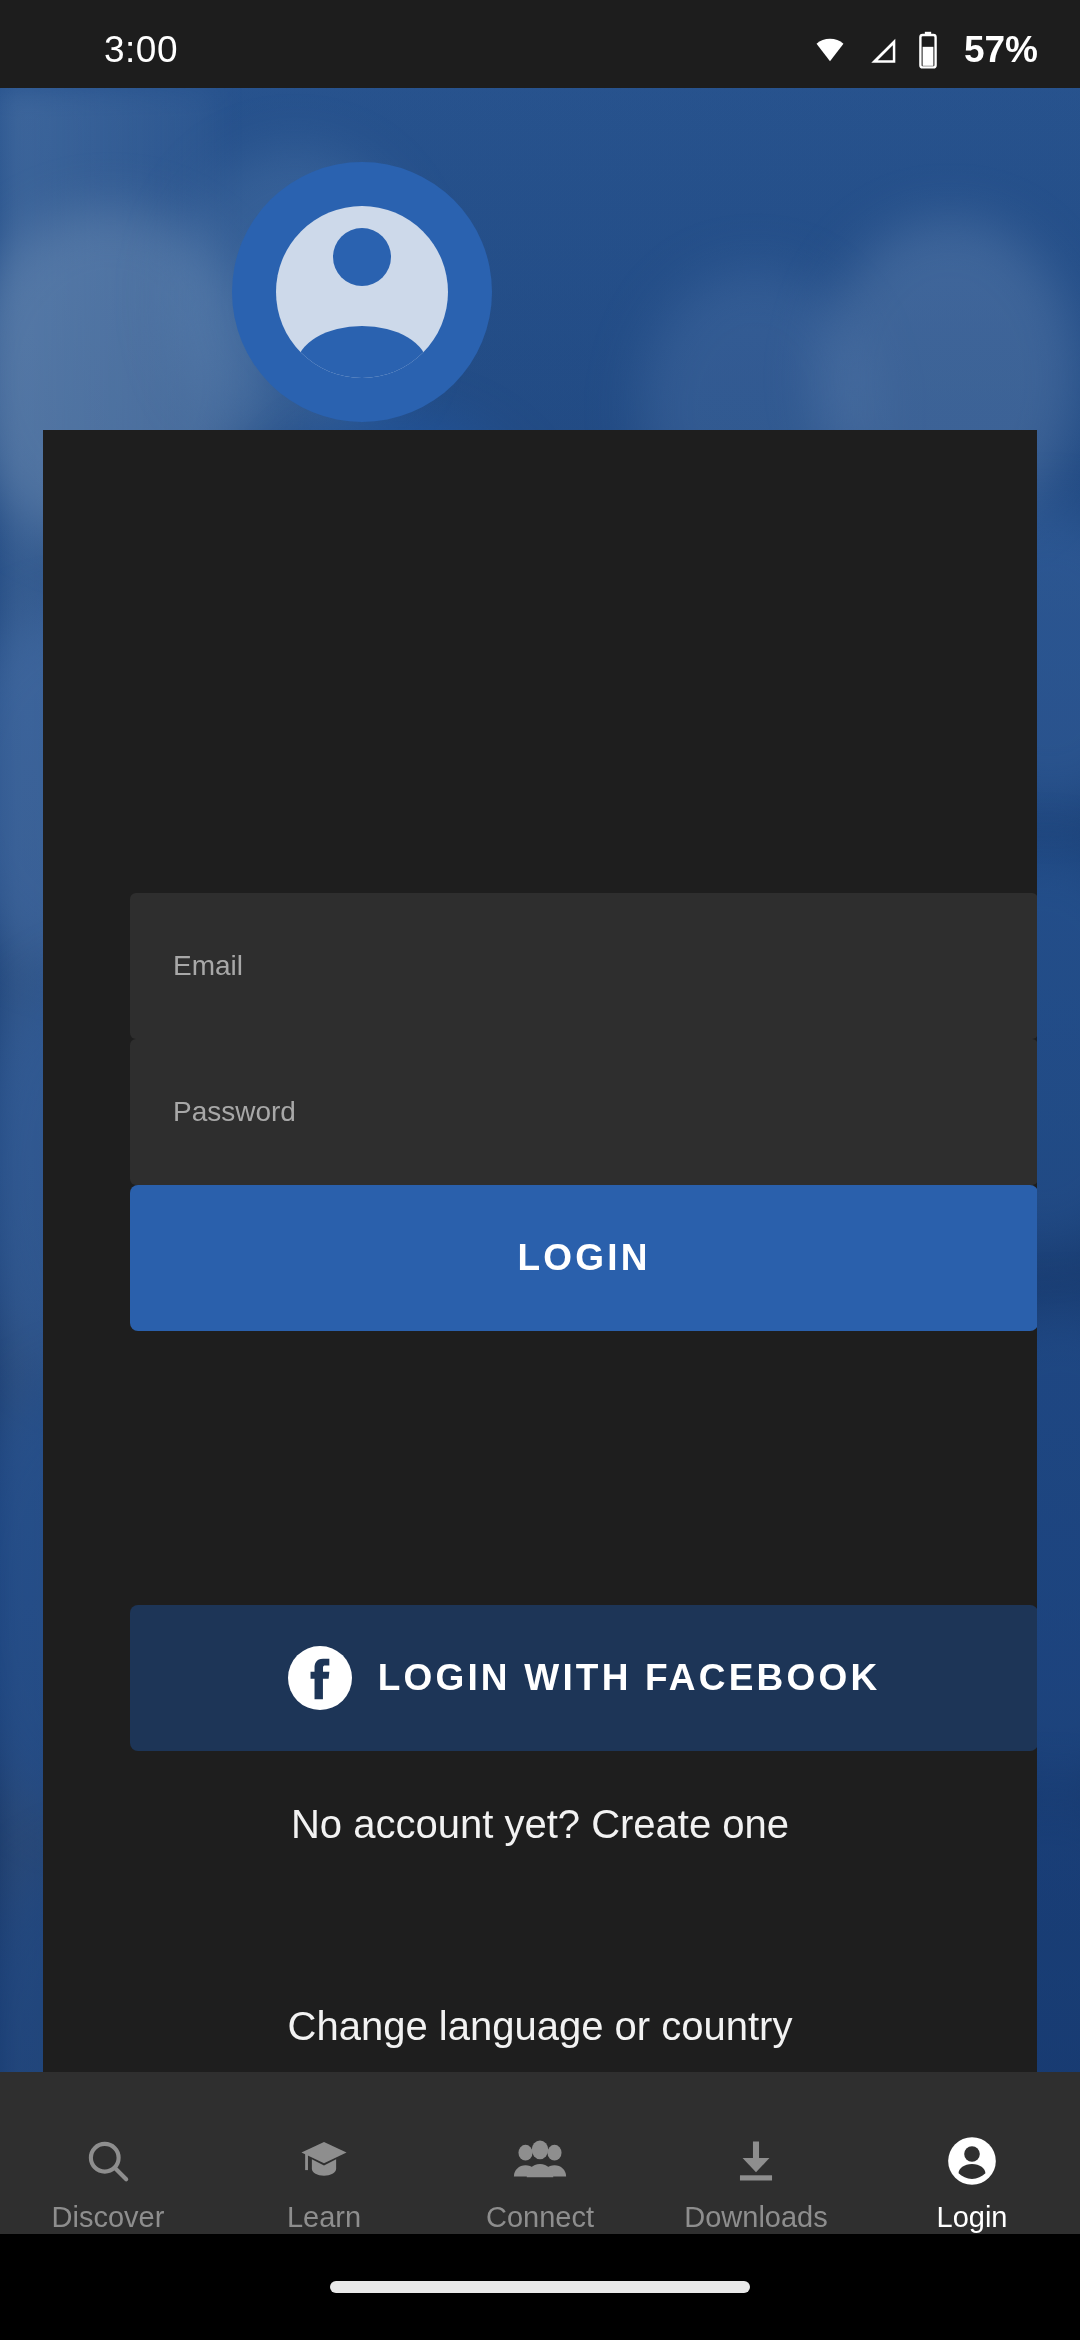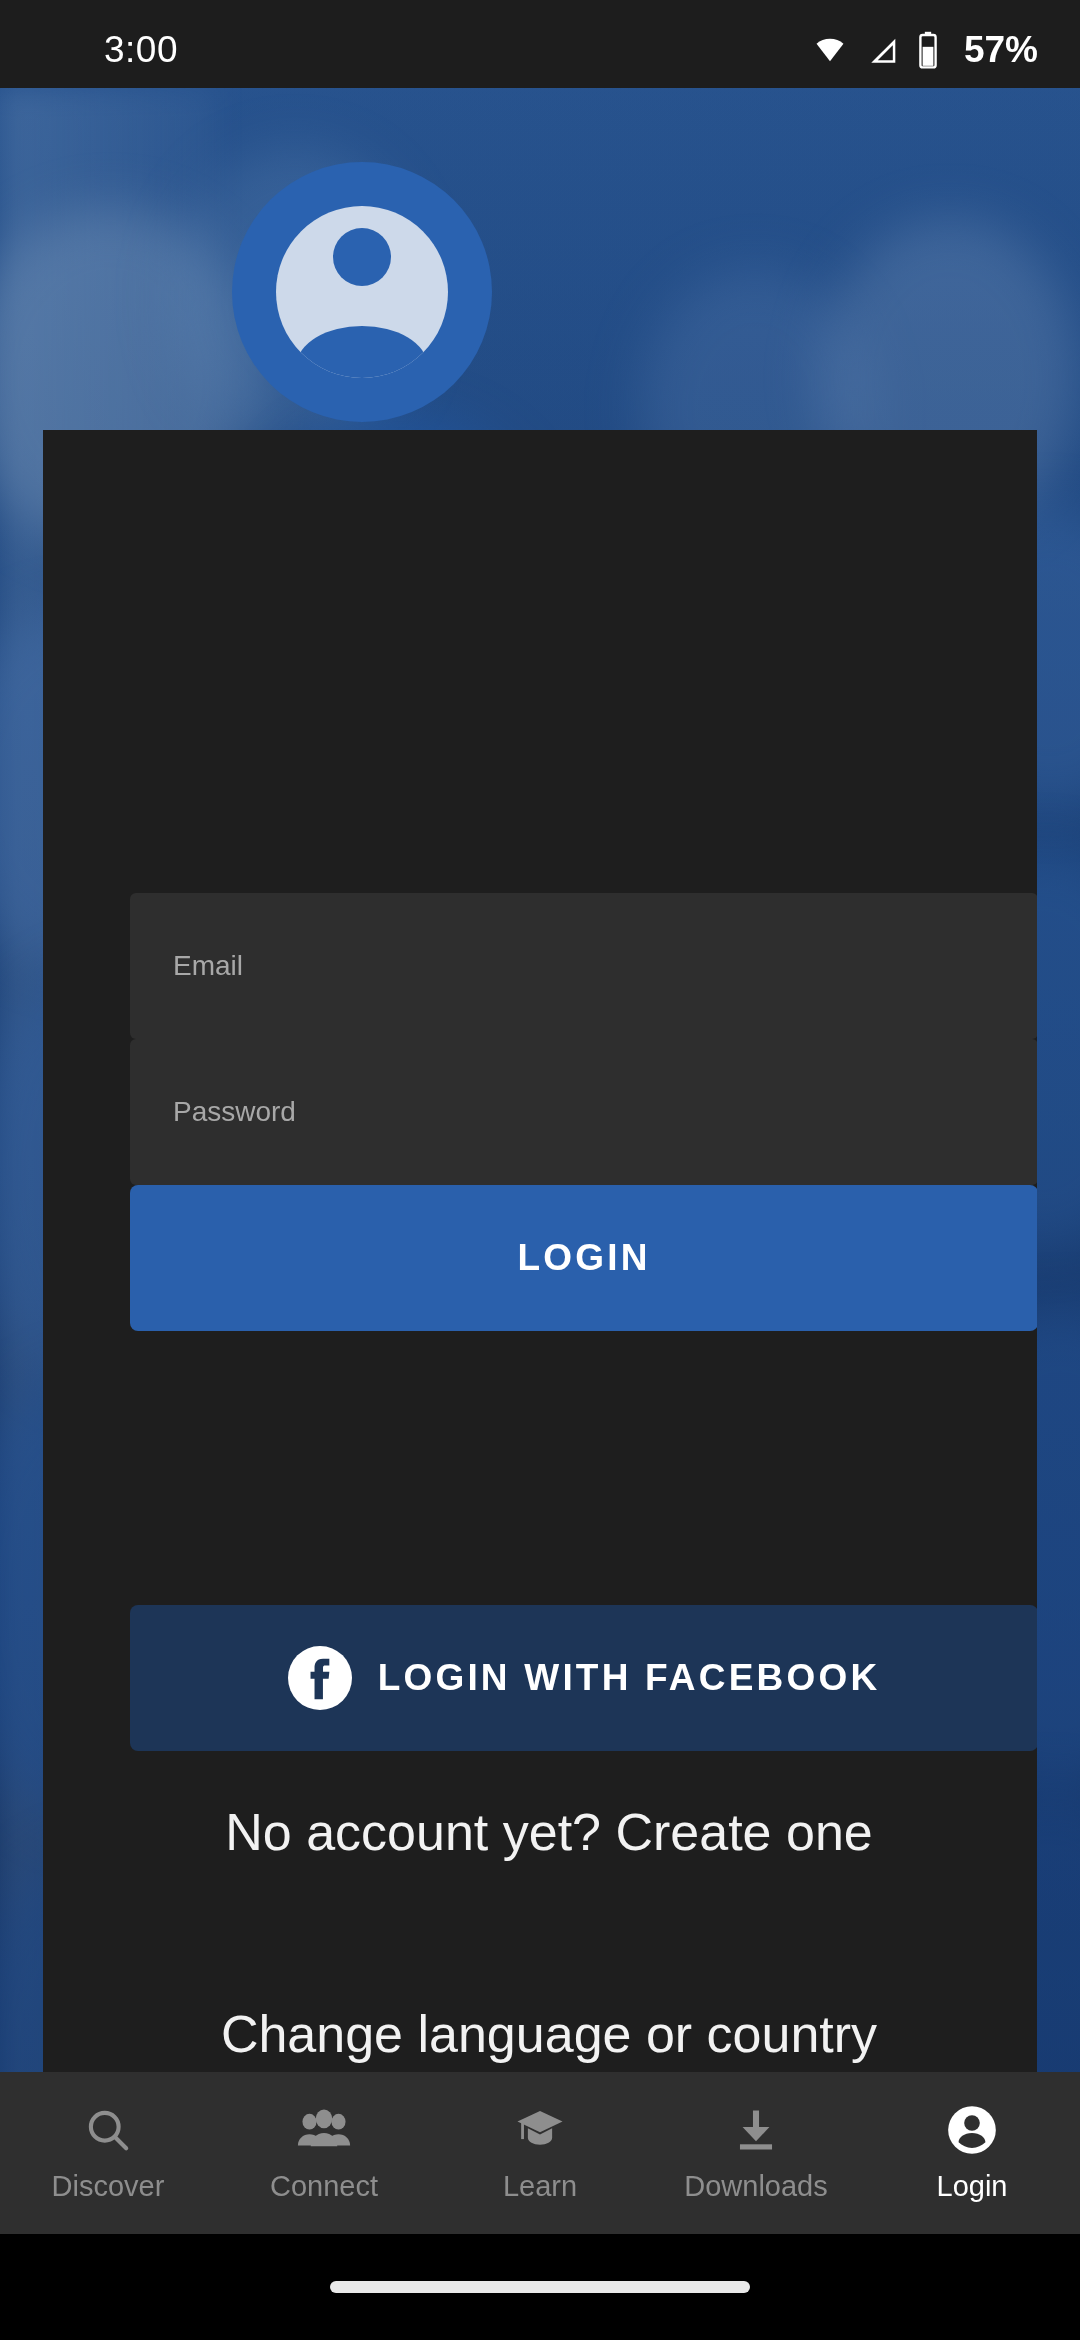--- a/index.html
+++ b/index.html
@@ -92,28 +92,28 @@
   .btn-primary{ background:#2a60ac; }
   .btn-social{ background:#1d3557; }
 
   
   .g-logo{ width:62px; height:62px; display:block; }
   
   .fb-logo{ width:64px; height:64px; display:block; }
 
   
   .link{
-    position:absolute; left:9px; width:994px; text-align:center;
-    color:#f2f2f2; font-size:52px; cursor:pointer;
+    position:absolute; left:0; width:994px; text-align:center;
+    color:#f2f2f2; font-size:40px; cursor:pointer;
   }
 
   
   .bottomnav{
     position:absolute; left:0; bottom:106px; width:1080px; height:162px;
-    background:#2f2f2f; z-index:30; display:flex; align-items:center;
+    background:#2f2f2f; z-index:30; display:flex; align-items:flex-end;
   }
   .navitem{
     flex:1; display:flex; flex-direction:column; align-items:center;
     justify-content:center; gap:14px; cursor:pointer;
   }
   .nav-label{ font-size:29px; color:#8e8e8e; }
   .navitem.active .nav-label{ color:#ffffff; }
   .nav-ico{ height:52px; display:flex; align-items:flex-end; }
 
   .gesturebar{
@@ -217,46 +217,46 @@
         <svg width="52" height="52" viewBox="0 0 24 24">
             <circle cx="10.5" cy="10.5" r="6.4" fill="none" stroke="#8e8e8e" stroke-width="1.9"></circle>
             <line x1="15.2" y1="15.2" x2="20.4" y2="20.4" stroke="#8e8e8e" stroke-width="1.9" stroke-linecap="round"></line>
           </svg>
       </span>
       <span class="nav-label">Discover</span>
     </div>
 
     <div class="navitem">
       <span class="nav-ico">
+        <svg width="52" height="52" viewBox="0 0 24 24">
+            <path fill="#8e8e8e" d="M12 3.2 1.6 8.1 12 13l10.4-4.9L12 3.2z"></path>
+            <path fill="#8e8e8e" d="M6.4 11.2v4.4c0 1.9 2.6 3.2 5.6 3.2s5.6-1.3 5.6-3.2v-4.4L12 14.1l-5.6-2.9z"></path>
+            <rect x="3.3" y="8.6" width="1.3" height="7.6" fill="#8e8e8e"></rect>
+          </svg>
+      </span>
+      <span class="nav-label">Learn</span>
+    </div>
+
+    <div class="navitem">
+      <span class="nav-ico">
         <svg width="58" height="52" viewBox="0 0 28 24">
           <ellipse cx="7" cy="8" rx="3.4" ry="3.8" fill="#8e8e8e"></ellipse>
           <ellipse cx="21" cy="8" rx="3.4" ry="3.8" fill="#8e8e8e"></ellipse>
           <ellipse cx="14" cy="6.6" rx="4" ry="4.5" fill="#8e8e8e"></ellipse>
           <path fill="#8e8e8e" d="M1.4 19.5c0-3.1 2.5-5.4 5.6-5.4s5.6 2.3 5.6 5.4H1.4z"></path>
           <path fill="#8e8e8e" d="M15.4 19.5c0-3.1 2.5-5.4 5.6-5.4s5.6 2.3 5.6 5.4H15.4z"></path>
           <path fill="#8e8e8e" d="M7.6 19.8c0-3.6 2.9-6.3 6.4-6.3s6.4 2.7 6.4 6.3H7.6z"></path>
         </svg>
       </span>
       <span class="nav-label">Connect</span>
     </div>
 
     <div class="navitem">
       <span class="nav-ico">
         <svg width="52" height="52" viewBox="0 0 24 24">
-            <path fill="#8e8e8e" d="M12 3.2 1.6 8.1 12 13l10.4-4.9L12 3.2z"></path>
-            <path fill="#8e8e8e" d="M6.4 11.2v4.4c0 1.9 2.6 3.2 5.6 3.2s5.6-1.3 5.6-3.2v-4.4L12 14.1l-5.6-2.9z"></path>
-            <rect x="3.3" y="8.6" width="1.3" height="7.6" fill="#8e8e8e"></rect>
-          </svg>
-      </span>
-      <span class="nav-label">Learn</span>
-    </div>
-
-    <div class="navitem">
-      <span class="nav-ico">
-        <svg width="52" height="52" viewBox="0 0 24 24">
           <rect x="10.6" y="3" width="2.8" height="10" fill="#8e8e8e"></rect>
           <path fill="#8e8e8e" d="M12 17.2 5.8 10.6h12.4L12 17.2z"></path>
           <rect x="4.6" y="18.6" width="14.8" height="2.4" fill="#8e8e8e"></rect>
         </svg>
       </span>
       <span class="nav-label">Downloads</span>
     </div>
 
     <div class="navitem active">
       <span class="nav-ico">

